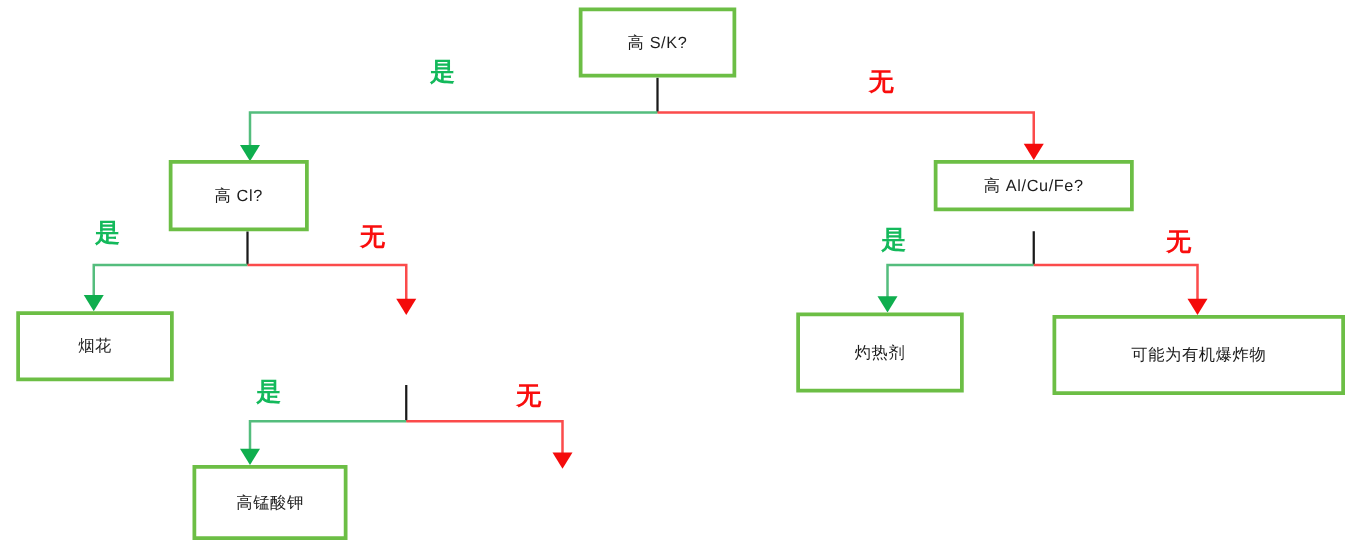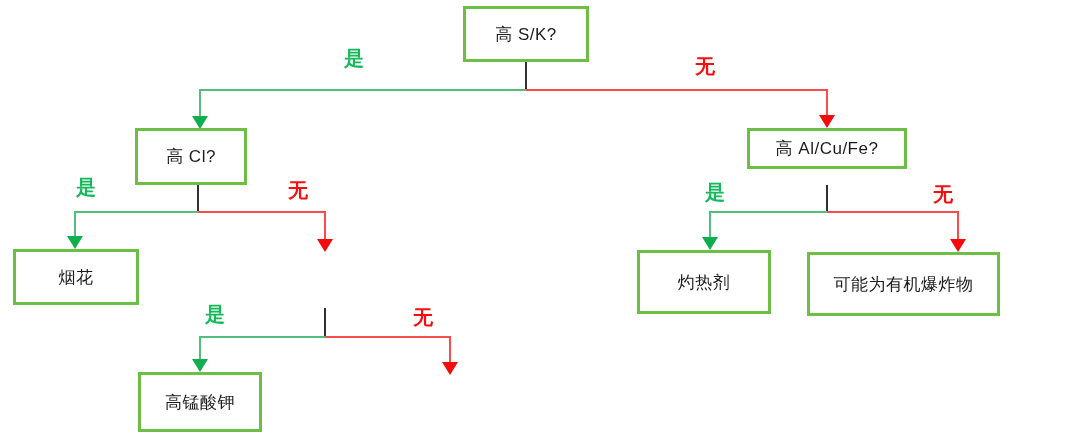--- a/index.html
+++ b/index.html
@@ -22,21 +22,21 @@
     overflow:hidden;
   }
   .edges-svg{position:absolute;left:0;top:0;width:1080px;height:439px;}
   .node{
     position:absolute;
     box-sizing:border-box;
     border:3px solid var(--box-border);
     background:#ffffff;
     display:flex;align-items:center;justify-content:center;
     color:var(--node-text);
-    font-size:17px;
+    font-size:13px;
     letter-spacing:0.5px;
     white-space:nowrap;
   }
   .edge-label{
     position:absolute;
     font-size:20px;
     font-weight:700;
     line-height:1;
     white-space:nowrap;
   }
@@ -105,23 +105,23 @@
 
   <div class="node" style="left:135px;top:128px;width:112px;height:57px;">高 Cl?</div>
 
   <div class="node" style="left:747px;top:128px;width:160px;height:41px;">高 Al/Cu/Fe?</div>
 
   <div class="node" style="left:13px;top:249px;width:126px;height:56px;">烟花</div>
 
 
   <div class="node" style="left:637px;top:250px;width:134px;height:64px;">灼热剂</div>
 
-  <div class="node" style="left:807px;top:252px;width:193px;height:64px;font-family:Liberation Serif, serif;">可能为有机爆炸物</div>
+  <div class="node" style="left:842px;top:252px;width:234px;height:64px;font-family:Liberation Serif, serif;">可能为有机爆炸物</div>
 
-  <div class="node" style="left:138px;top:372px;width:124px;height:60px;">高锰酸钾</div>
+  <div class="node" style="left:154px;top:372px;width:124px;height:60px;">高锰酸钾</div>
 
 
   <span class="edge-label yes" style="left:344px;top:48px;">是</span>
   <span class="edge-label no" style="left:695px;top:56px;">无</span>
 
   <span class="edge-label yes" style="left:76px;top:177px;">是</span>
   <span class="edge-label no" style="left:288px;top:180px;">无</span>
 
   <span class="edge-label yes" style="left:205px;top:304px;">是</span>
   <span class="edge-label no" style="left:413px;top:307px;">无</span>

